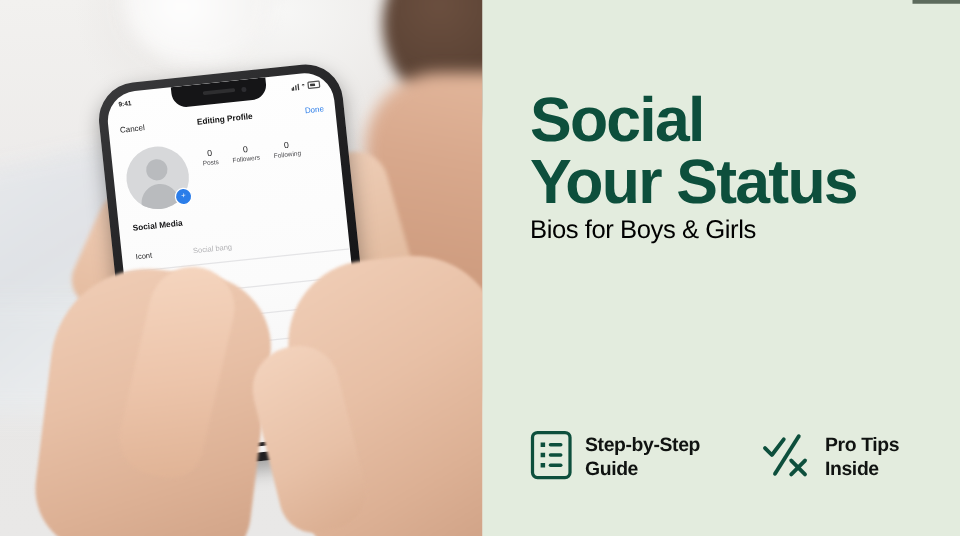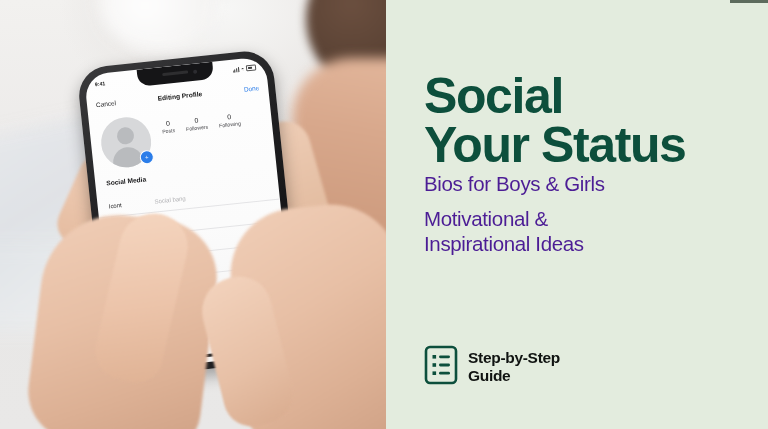--- a/index.html
+++ b/index.html
@@ -306,21 +306,21 @@
   }
   .bullets {
     position: absolute;
     left: 38px; top: 172px;
     width: 320px;
   }
   .bullet {
     font-size: 20.5px;
     line-height: 1.19;
     font-weight: 500;
-    color: #4c1d95;
+    color: #000000;
     letter-spacing: -.35px;
     margin-bottom: 11px;
     white-space: pre-line;
   }
   .badges {
     position: absolute;
     left: 38px; bottom: 40px;
     display: flex;
     align-items: center;
     gap: 48px;
@@ -468,38 +468,48 @@
 
   <div class="content-panel">
 
     <div class="top-rule"></div>
 
     <h1 class="headline">Social
 Your Status</h1>
 
     <div class="bullets">
       <div class="bullet">Bios for Boys &amp; Girls</div>
-      <div class="bullet">Motivational &amp;
-Inspirational Ideas</div>
     </div>
 
     <div class="badges">
 
       <div class="badge">
         <span class="badge-icon">
           <svg width="34" height="40" viewBox="0 0 34 40" fill="none">
             <rect x="2" y="2" width="30" height="36" rx="4" stroke="#0d4f3c" stroke-width="2.6"></rect>
             <rect x="8.5" y="10" width="3.6" height="3.6" fill="#0d4f3c"></rect>
             <rect x="15" y="10.4" width="11" height="2.8" rx="1.4" fill="#0d4f3c"></rect>
             <rect x="8.5" y="18.2" width="3.6" height="3.6" fill="#0d4f3c"></rect>
             <rect x="15" y="18.6" width="11" height="2.8" rx="1.4" fill="#0d4f3c"></rect>
             <rect x="8.5" y="26.4" width="3.6" height="3.6" fill="#0d4f3c"></rect>
             <rect x="15" y="26.8" width="11" height="2.8" rx="1.4" fill="#0d4f3c"></rect>
           </svg>
         </span>
         <span class="badge-text">Step-by-Step
 Guide</span>
       </div>
 
+      <div class="badge">
+        <span class="badge-icon">
+          <svg width="42" height="40" viewBox="0 0 42 40" fill="none" stroke="#0d4f3c" stroke-width="3.1" stroke-linecap="round" stroke-linejoin="round">
+            <path d="M4 14.5 9.5 20 19 7.5"></path>
+            <path d="M31 5 12 35"></path>
+            <path d="M25 24.5 36 35.5"></path>
+            <path d="M36 24.5 25 35.5"></path>
+          </svg>
+        </span>
+        <span class="badge-text">Pro Tips
+Inside</span>
+      </div>
 
     </div>
   </div>
 </div>
 
 </body></html>

